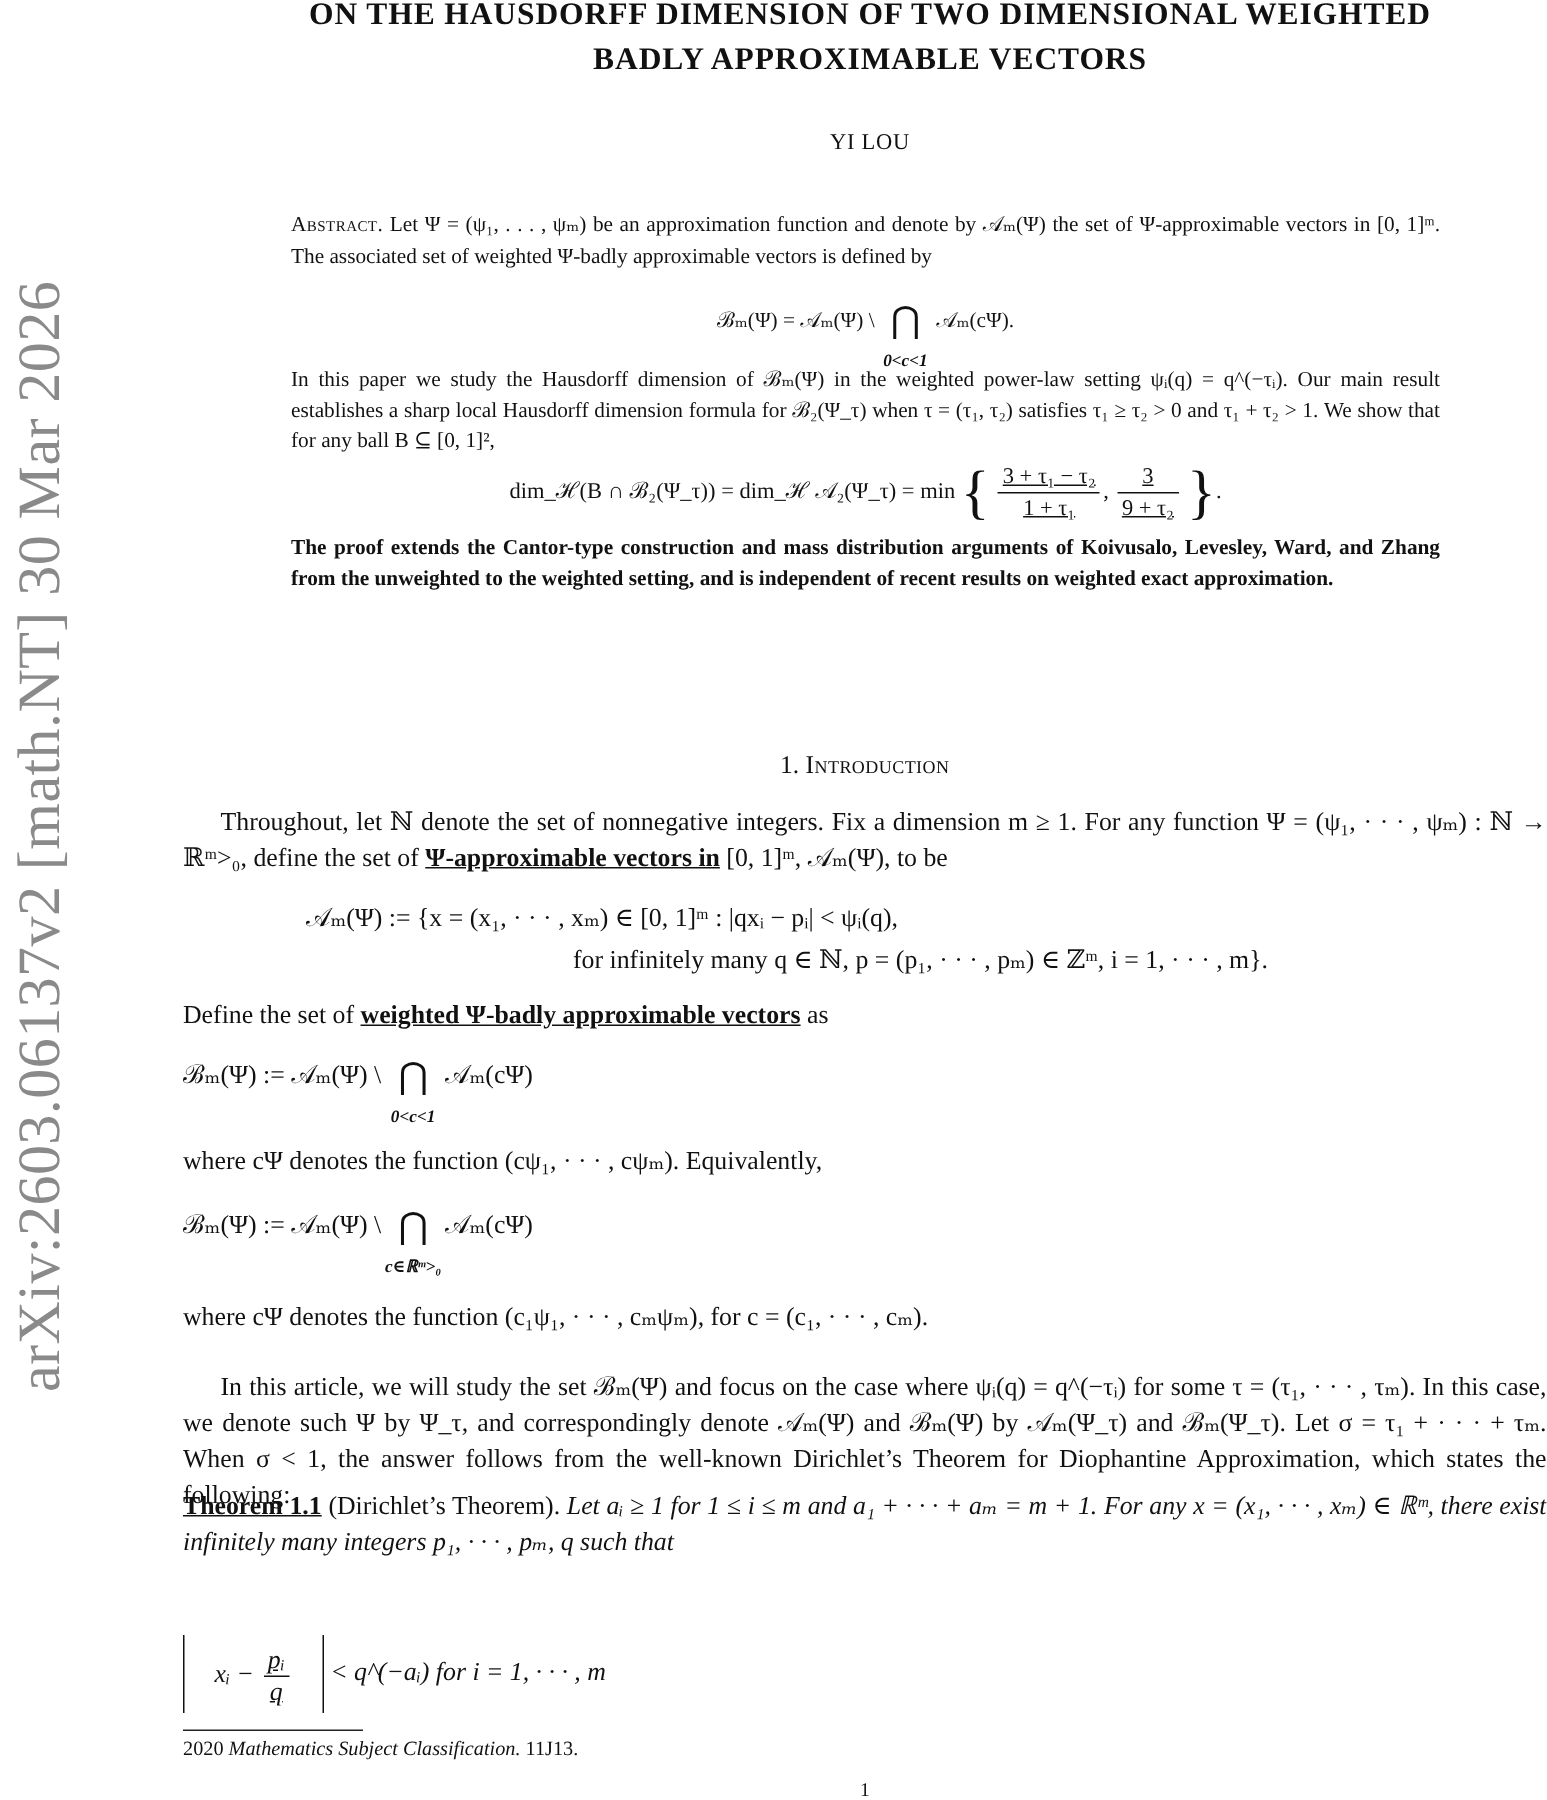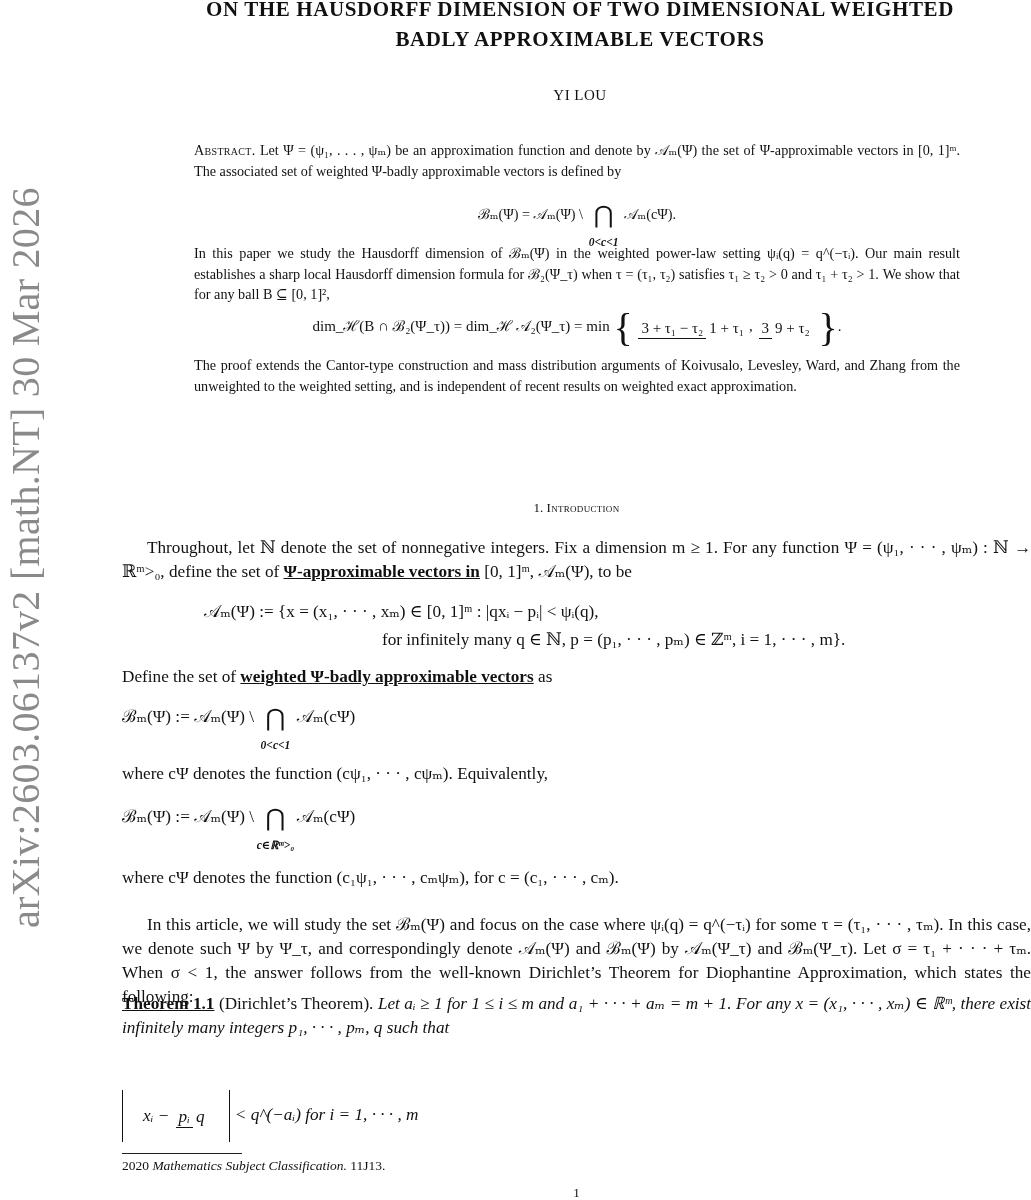--- a/index.html
+++ b/index.html
@@ -31,25 +31,25 @@
     .body-text { left: 122px; width: 909px; font-size: 17.2px; line-height: 24px; text-align: justify; }
     .indent { text-indent: 25px; }
     .bigcap {
       display: inline-block; position: relative; vertical-align: middle;
       width: 26px; text-align: center; font-size: 24px; margin: 0 4px;
     }
     .bigcap .lim {
       position: absolute; left: 50%; top: 27px; transform: translateX(-50%);
       font-size: 11.5px; white-space: nowrap; font-style: italic; font-weight: bold;
     }
-    .frac { display: inline-flex; flex-direction: row; vertical-align: middle; text-align: center; margin: 0 2px; }
+    .frac { display: inline-flex; flex-direction: column; vertical-align: middle; text-align: center; margin: 0 2px; text-decoration: underline; }
     .frac .num { border-bottom: 1px solid #111; padding: 0 3px; line-height: 20px; }
     .frac .den { line-height: 20px; padding: 0 3px; }
     .brace { font-size: 40px; vertical-align: middle; font-weight: lighter; line-height: 1; }
-    .section-title { left: 122px; width: 909px; top: 500px; text-align: center; font-size: 13px; }
+    .section-title { left: 122px; width: 909px; top: 500px; text-align: center; font-size: 17px; }
     .footnote-rule { left: 122px; top: 1153px; width: 120px; height: 1px; background: #222; }
     .footnote { left: 122px; top: 1158px; font-size: 13.5px; text-align: right; }
     .page-number { left: 122px; width: 909px; top: 1185px; text-align: center; font-size: 13px; }
     .absbar { display: inline-block; border-left: 1.3px solid #111; border-right: 1.3px solid #111; padding: 0 20px; vertical-align: middle; height: 52px; line-height: 52px; }
   </style>
 </head>
 <body>
 
 <div class="sidebar-stamp">arXiv:2603.06137v2  [math.NT]  30 Mar 2026</div>
 
@@ -79,21 +79,21 @@
     <span class="num">3 + τ₁ − τ₂</span>
     <span class="den">1 + τ₁</span>
   </span>,
   <span class="frac">
     <span class="num">3</span>
     <span class="den">9 + τ₂</span>
   </span>
   <span class="brace">}</span>.
 </div>
 
-<div class="abs abstract" style="top:355px;">The proof extends the Cantor-type construction and mass distribution arguments of Koivusalo, Levesley, Ward, and Zhang from the unweighted to the weighted setting, and is independent of recent results on weighted exact approximation.</div>
+<div class="abs abstract" style="top:355px;font-weight:bold;">The proof extends the Cantor-type construction and mass distribution arguments of Koivusalo, Levesley, Ward, and Zhang from the unweighted to the weighted setting, and is independent of recent results on weighted exact approximation.</div>
 
 <div class="abs section-title">
   <span>1.</span>
   <span class="smallcaps">Introduction</span>
 </div>
 
 <div class="abs body-text indent" style="top:536px;">
   <span>Throughout, let ℕ denote the set of nonnegative integers. Fix a dimension m ≥ 1. For any function Ψ = (ψ₁, · · · , ψₘ) : ℕ → ℝᵐ&gt;₀, define the set of </span><span class="bold">Ψ-approximable vectors in</span><span> [0, 1]ᵐ, 𝒜ₘ(Ψ), to be</span>
 </div>
 

